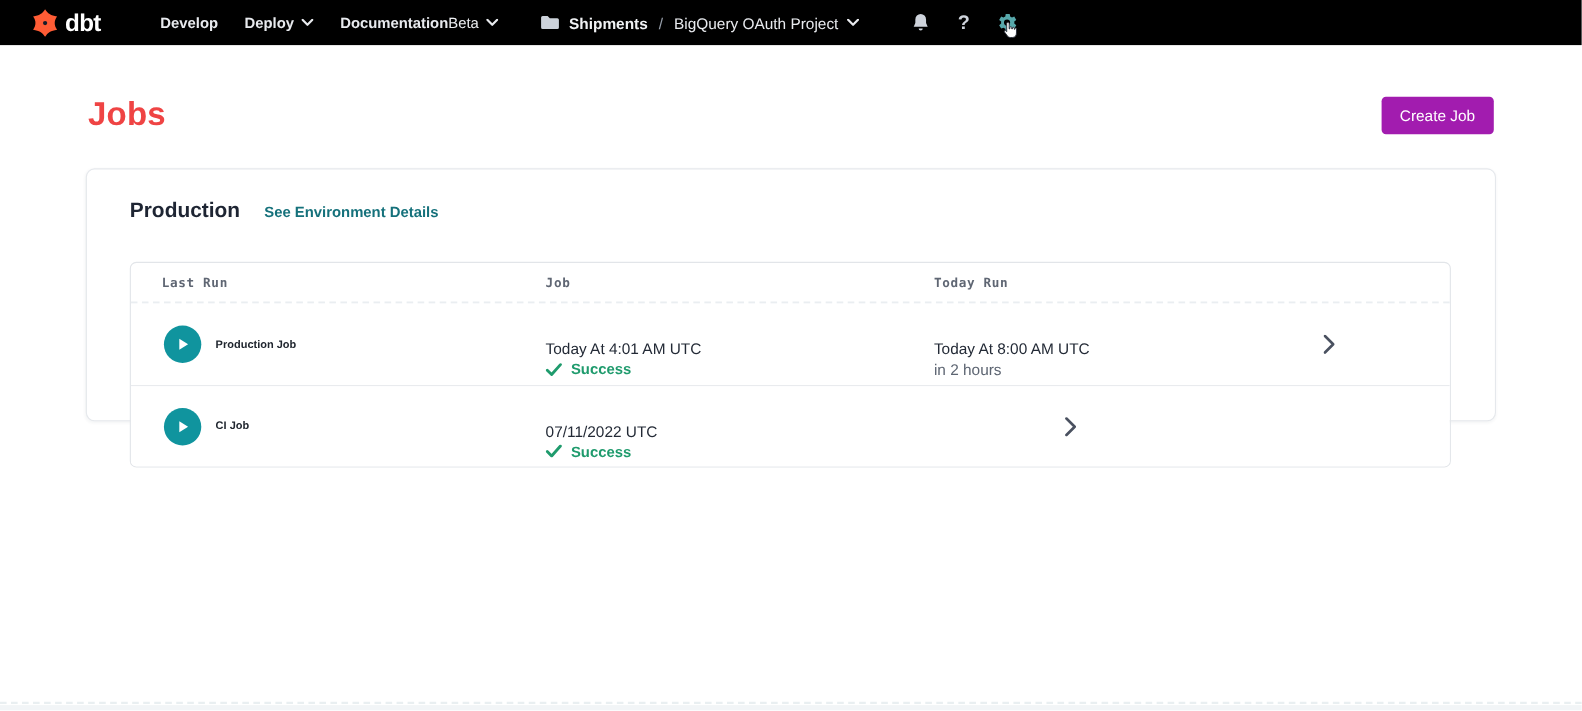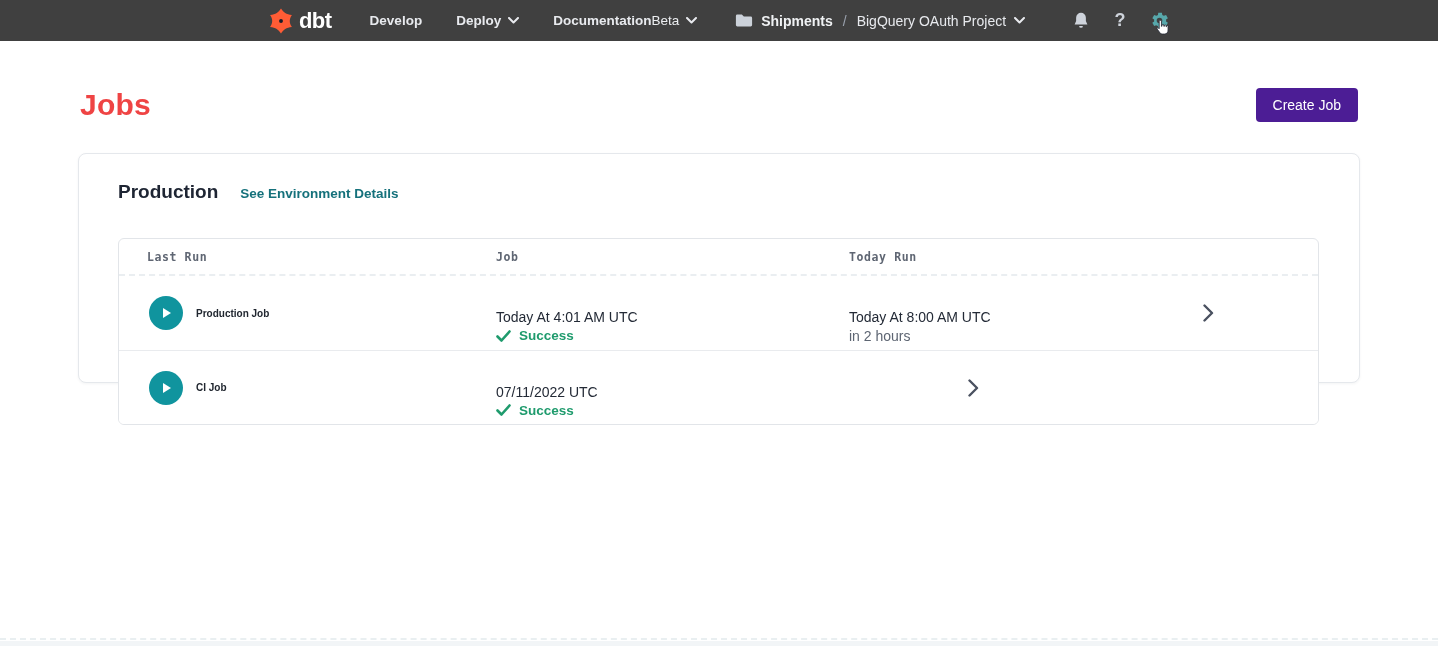--- a/index.html
+++ b/index.html
@@ -1,48 +1,48 @@
 <!DOCTYPE html>
 <html><head>
 <meta charset="utf-8">
 <style>
   * { margin:0; padding:0; box-sizing:border-box; }
   html,body { width:1438px; height:646px; overflow:hidden; background:#ffffff;
               font-family:"Liberation Sans", sans-serif; }
   .app { position:relative; width:1438px; height:646px; }
 
   
-  .navbar { height:41px; background:#404040; display:flex; align-items:center;
-            justify-content:center; padding:0 26px 0 28px; }
+  .navbar { height:41px; background:#000000; display:flex; align-items:center;
+            justify-content:flex-start; padding:0 26px 0 28px; }
   .nav-left { display:flex; align-items:center; }
   .logo { display:flex; align-items:center; gap:5px; cursor:pointer; }
   .logo-mark { width:26px; height:26px; display:block; }
   .logo-text { color:#ffffff; font-size:22px; font-weight:700; letter-spacing:-0.5px; line-height:1; }
-  .nav-items { display:flex; align-items:center; gap:34px; margin-left:38px; }
+  .nav-items { display:flex; align-items:center; gap:24px; margin-left:54px; }
   .nav-item { color:#e8eaee; font-size:13.5px; font-weight:700; cursor:pointer;
               display:flex; align-items:center; gap:7px; text-decoration:none; }
   .nav-right { display:flex; align-items:center; }
   .beta { color:#eceef1; font-size:13.5px; display:flex; align-items:center; gap:7px;
           cursor:pointer; margin-right:38px; }
   .project-picker { display:flex; align-items:center; gap:8px; cursor:pointer; margin-right:30px; }
   .picker-account { color:#f0f2f4; font-size:14px; font-weight:700; }
   .picker-sep { color:#9aa2ae; font-size:14px; margin:0 2px; }
   .picker-project { color:#e8eaee; font-size:14px; }
   .icon-btn { width:26px; height:26px; display:flex; align-items:center; justify-content:center;
               cursor:pointer; margin-left:13px; position:relative; }
   .help-glyph { color:#ced3db; font-size:18px; font-weight:700; }
   .chev-down { display:block; }
   .cursor-overlay { position:absolute; left:9px; top:11px; }
 
   
   .main { padding:0 78px; }
   .page-head { display:flex; align-items:center; justify-content:space-between;
                margin-top:47px; padding:0 2px; }
   .page-title { font-size:30px; font-weight:700; color:#ef4444; letter-spacing:0.2px; }
-  .create-btn { background:#4c1d95; color:#ffffff; border:none; border-radius:4px;
+  .create-btn { background:#a21caf; color:#ffffff; border:none; border-radius:4px;
                 height:34px; padding:0 17px; font-size:14px; font-weight:400;
                 font-family:"Liberation Sans", sans-serif; cursor:pointer; }
 
   
   .card { margin-top:31px; background:#ffffff; border:1px solid #e5e8ec; border-radius:8px;
           box-shadow:0 1px 3px rgba(20,30,50,0.05); padding:27px 40px 35px 39px; height:230px; }
   .card-head { display:flex; align-items:baseline; gap:22px; }
   .env-name { font-size:19px; font-weight:700; color:#1e2533; }
   .env-link { color:#15717b; font-size:13.5px; font-weight:700; text-decoration:none; cursor:pointer; }
 

